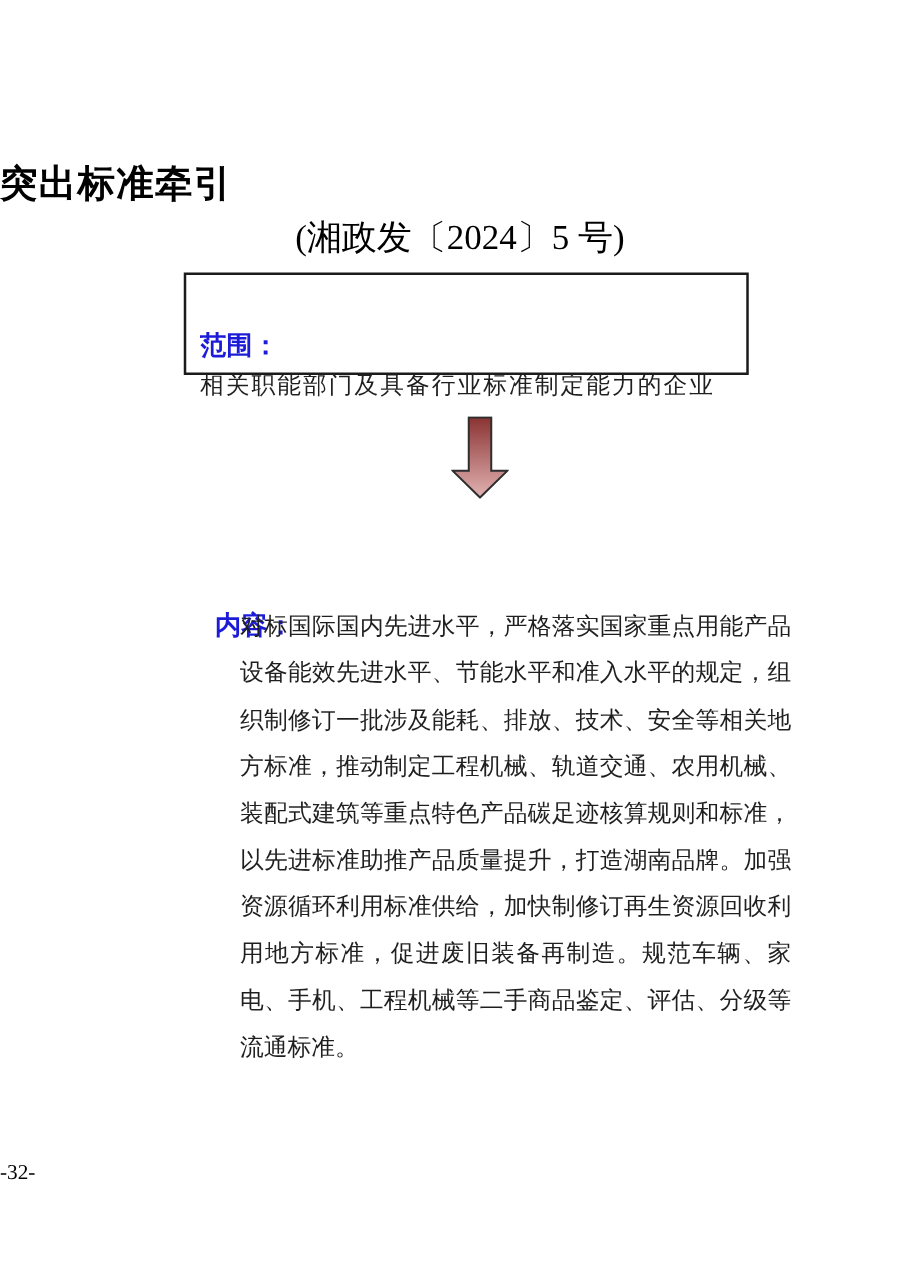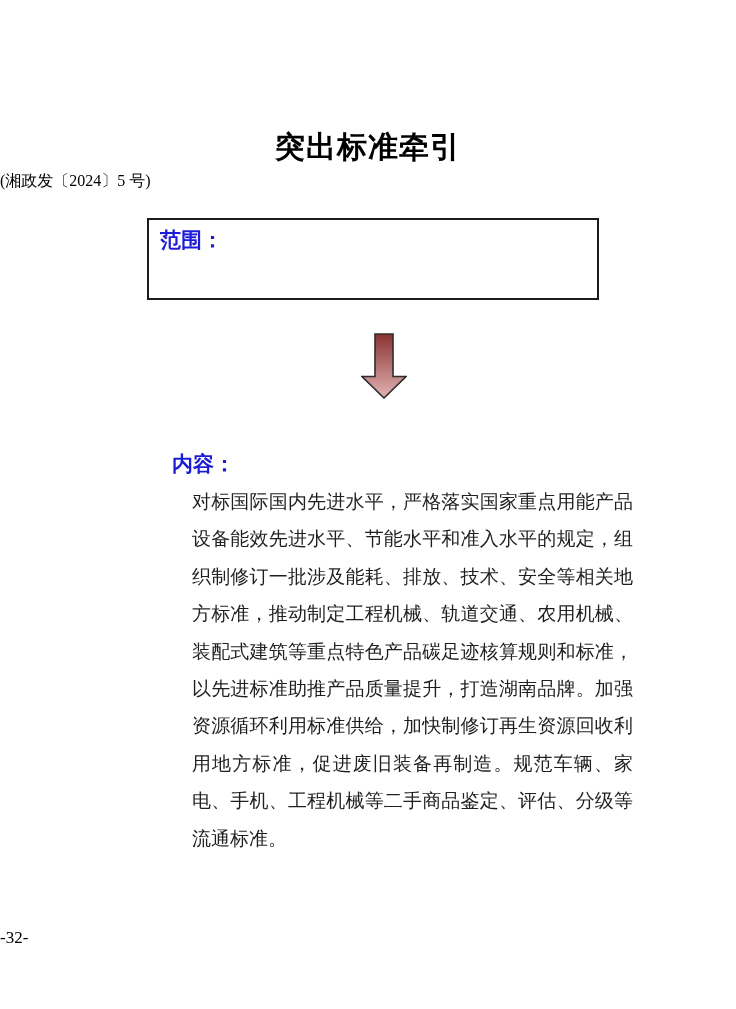--- a/index.html
+++ b/index.html
@@ -11,53 +11,53 @@
     margin: 0 auto;
     overflow: hidden;
     font-family: "Liberation Serif", serif;
     color: #1f1f1f;
   }
   .title {
     position: absolute;
     left: 0; right: 0;
     top: 127px;
     margin: 0;
-    text-align: center;
     font-family: "Liberation Sans", sans-serif;
     font-weight: bold;
     font-size: 30px;
     letter-spacing: 1px;
     color: #000000;
   }
   .subtitle {
     position: absolute;
     left: 0; right: 0;
     top: 171px;
-    text-align: left;
+    text-align: center;
     font-family: "Liberation Serif", serif;
-    font-size: 16px;
+    font-size: 28px;
     color: #000000;
   }
   .scope-box {
     position: absolute;
     left: 147px;
     top: 218px;
     width: 452px;
     height: 82px;
     box-sizing: border-box;
     border: 2px solid #1b1b1b;
     padding: 8px 11px 0 11px;
     background: #ffffff;
   }
   .label {
     font-family: "Liberation Sans", sans-serif;
     font-weight: bold;
     font-size: 21px;
     color: #1c1cd8;
     line-height: 24px;
+    margin-top: 37px;
   }
   .scope-content {
     margin-top: 8px;
     font-size: 19px;
     letter-spacing: 1.6px;
     color: #1f1f1f;
     line-height: 24px;
   }
   .flow-arrow {
     position: absolute;
@@ -96,20 +96,21 @@
 <body>
 
 <div class="page">
 
   <h1 class="title">突出标准牵引</h1>
 
   <div class="subtitle">(湘政发〔2024〕5 号)</div>
 
   <div class="scope-box">
     <div class="label">范围：</div>
+    <div class="scope-content">相关职能部门及具备行业标准制定能力的企业</div>
   </div>
 
   <div class="flow-arrow">
     <svg width="46" height="66" viewBox="0 0 46 66" aria-hidden="true">
       <defs>
         <linearGradient id="arrow-grad" x1="0" y1="0" x2="0" y2="1">
           <stop offset="0" stop-color="#8a3333"></stop>
           <stop offset="1" stop-color="#e2b2b2"></stop>
         </linearGradient>
       </defs>

